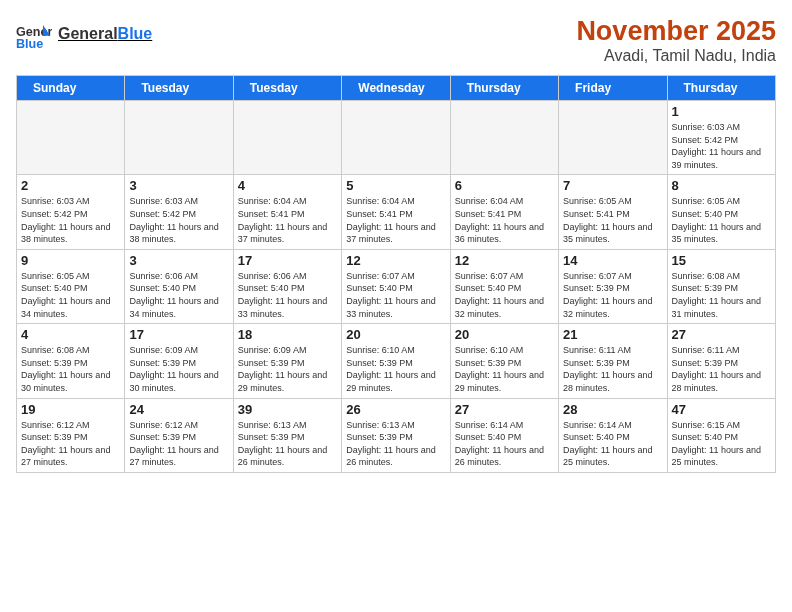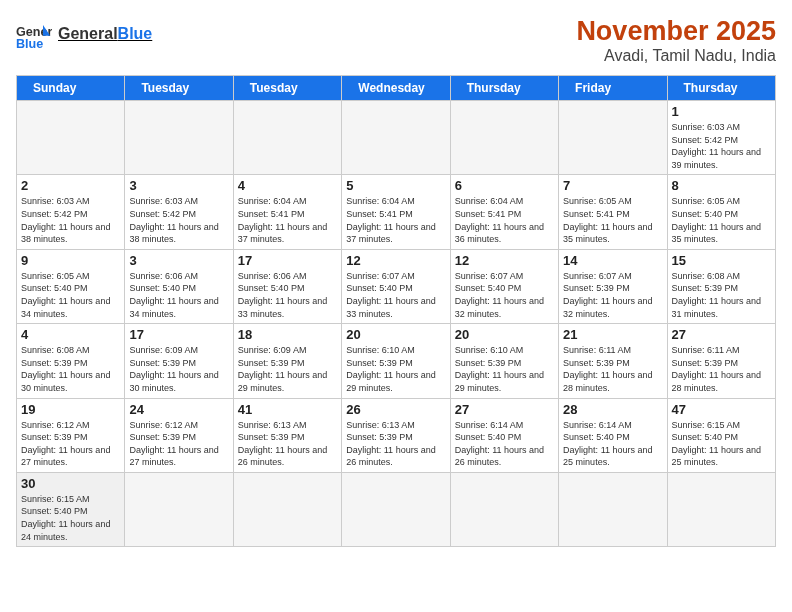--- a/index.html
+++ b/index.html
@@ -219,46 +219,34 @@
       <tr>
         <td>
           <div class="day-num">19</div>
           <div class="day-info">Sunrise: 6:12 AM<br>Sunset: 5:39 PM<br>Daylight: 11 hours and 27 minutes.</div>
         </td>
         <td>
           <div class="day-num">24</div>
           <div class="day-info">Sunrise: 6:12 AM<br>Sunset: 5:39 PM<br>Daylight: 11 hours and 27 minutes.</div>
         </td>
         <td>
-          <div class="day-num">41</div>
+          <div class="day-num">39</div>
           <div class="day-info">Sunrise: 6:13 AM<br>Sunset: 5:39 PM<br>Daylight: 11 hours and 26 minutes.</div>
         </td>
         <td>
           <div class="day-num">26</div>
           <div class="day-info">Sunrise: 6:13 AM<br>Sunset: 5:39 PM<br>Daylight: 11 hours and 26 minutes.</div>
         </td>
         <td>
           <div class="day-num">27</div>
           <div class="day-info">Sunrise: 6:14 AM<br>Sunset: 5:40 PM<br>Daylight: 11 hours and 26 minutes.</div>
         </td>
         <td>
           <div class="day-num">28</div>
           <div class="day-info">Sunrise: 6:14 AM<br>Sunset: 5:40 PM<br>Daylight: 11 hours and 25 minutes.</div>
         </td>
         <td>
           <div class="day-num">47</div>
           <div class="day-info">Sunrise: 6:15 AM<br>Sunset: 5:40 PM<br>Daylight: 11 hours and 25 minutes.</div>
         </td>
-      </tr>
-      <tr class="last-row">
-        <td>
-          <div class="day-num">30</div>
-          <div class="day-info">Sunrise: 6:15 AM<br>Sunset: 5:40 PM<br>Daylight: 11 hours and 24 minutes.</div>
-        </td>
-        <td class="empty"></td>
-        <td class="empty"></td>
-        <td class="empty"></td>
-        <td class="empty"></td>
-        <td class="empty"></td>
-        <td class="empty"></td>
       </tr>
     </tbody>
 </table>
 
 </body></html>

